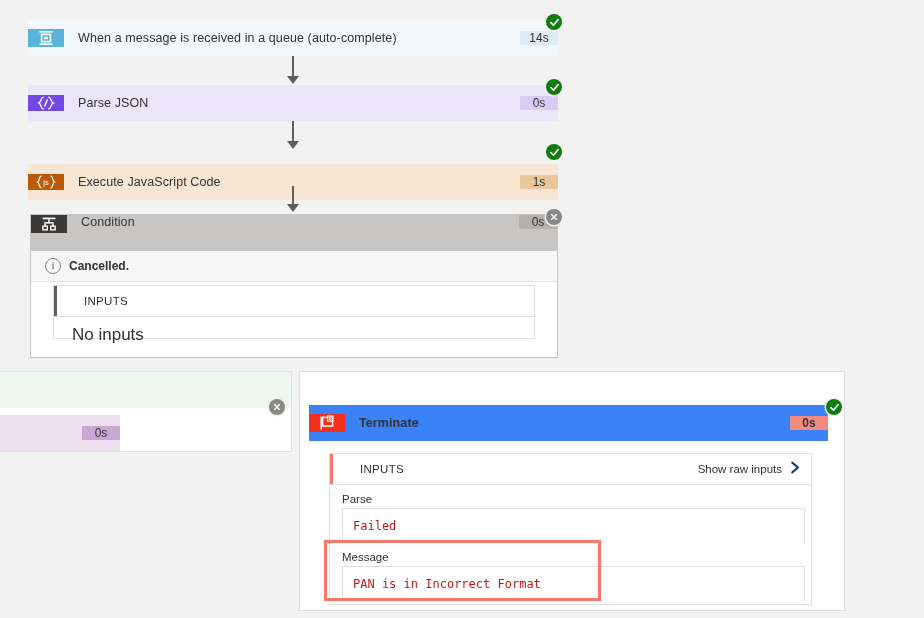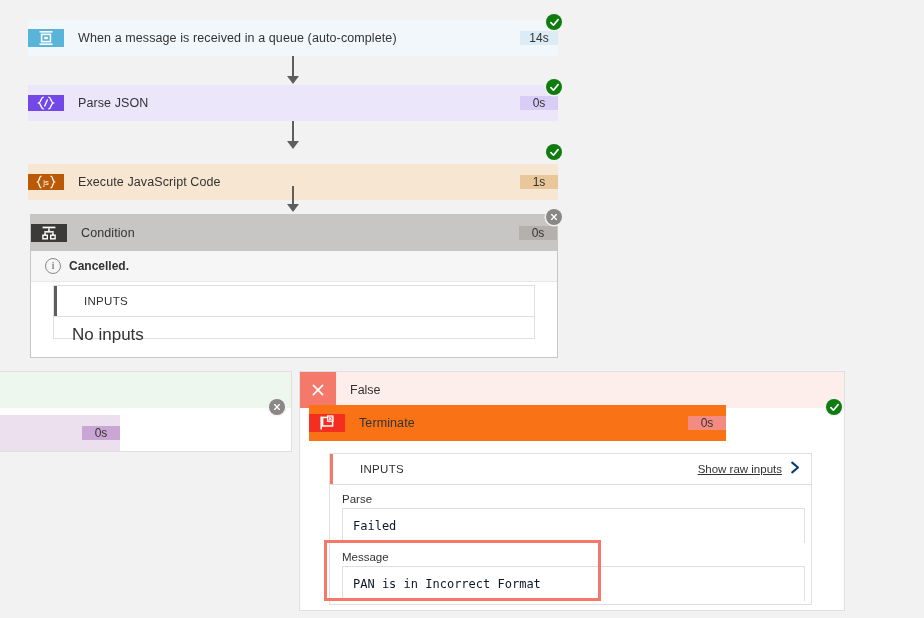--- a/index.html
+++ b/index.html
@@ -89,21 +89,21 @@
   
   .panel {
     position: absolute;
     background: #ffffff;
     border: 1px solid #c8c6c4;
     box-sizing: border-box;
   }
   .panel-head {
     height: 36px;
     display: flex;
-    align-items: center;
+    align-items: flex-start;
     background: #c8c6c4;
   }
   .status-line {
     display: flex;
     align-items: center;
     gap: 8px;
     height: 30px;
     padding: 0 0 0 14px;
     background: #f6f6f6;
     border-bottom: 1px solid #e8e8e8;
@@ -149,21 +149,20 @@
     color: #323130;
     letter-spacing: .3px;
   }
   .raw-link {
     display: flex;
     align-items: center;
     gap: 8px;
     font-size: 11.5px;
     color: #333333;
     cursor: pointer;
-    text-decoration: underline;
   }
   .raw-link .chev {
     color: #0a3d74;
     font-size: 14px;
     font-weight: bold;
   }
   .field-label {
     font-size: 11.5px;
     color: #333333;
     padding: 8px 0 3px 12px;
@@ -172,21 +171,21 @@
     margin: 0 6px 0 12px;
     border: 1px solid #e1dfdd;
     border-bottom: none;
     background: #ffffff;
     height: 34px;
     display: flex;
     align-items: center;
     padding-left: 10px;
     font-family: "DejaVu Sans Mono", monospace;
     font-size: 12px;
-    color: #0f172a;
+    color: #b91c1c;
   }
 
   .highlight-box {
     position: absolute;
     border: 3px solid #f4796b;
     box-sizing: border-box;
     pointer-events: none;
   }
 
   
@@ -327,30 +326,22 @@
     <div class="card-dur" style="background:#c9a6d3;">0s</div>
   </div>
 </div>
 <div class="badge cancel" style="left:269px; top:399px;">
   <svg width="8" height="8" viewBox="0 0 10 10">
       <path d="M2 2 L8 8 M8 2 L2 8" fill="none" stroke="#fff" stroke-width="1.7" stroke-linecap="round"></path>
     </svg>
 </div>
 
 <div class="branch" style="left:299px; top:371px; width:546px; height:240px; border-color:#e1dfdd;">
-  <div class="branch-head" style="background:#fdeeec;">
-    <div class="bhicon" style="background:#f4796b;">
-      <svg width="16" height="16" viewBox="0 0 16 16" aria-hidden="true">
-        <path d="M3.4 3.4 L12.6 12.6 M12.6 3.4 L3.4 12.6" fill="none" stroke="#ffffff" stroke-width="1.7" stroke-linecap="round"></path>
-      </svg>
-    </div>
-    <div class="bhlabel">False</div>
-  </div>
-
-  <div class="card" style="left:9px; top:33px; width:417px; background:#f97316;">
+
+  <div class="card" style="left:9px; top:33px; width:519px; background:#3b82f6;font-weight:bold;">
     <div class="card-icon" style="background:#f52f20;">
       <svg width="18" height="18" viewBox="0 0 18 18" aria-hidden="true">
         <path d="M3.2 2.6 L3.2 15.4" stroke="#fff" stroke-width="1.5" fill="none"></path>
         <rect x="4.6" y="3.4" width="10" height="8.6" fill="none" stroke="#fff" stroke-width="1.5"></rect>
         <rect x="9.6" y="2.0" width="5.2" height="5.2" fill="#f52f20" stroke="#fff" stroke-width="1.3"></rect>
         <path d="M10.9 3.3 L13.5 5.9 M13.5 3.3 L10.9 5.9" stroke="#fff" stroke-width="1.1" fill="none"></path>
       </svg>
     </div>
     <div class="card-title">Terminate</div>
     <div class="card-dur" style="background:#f48b80;">0s</div>

